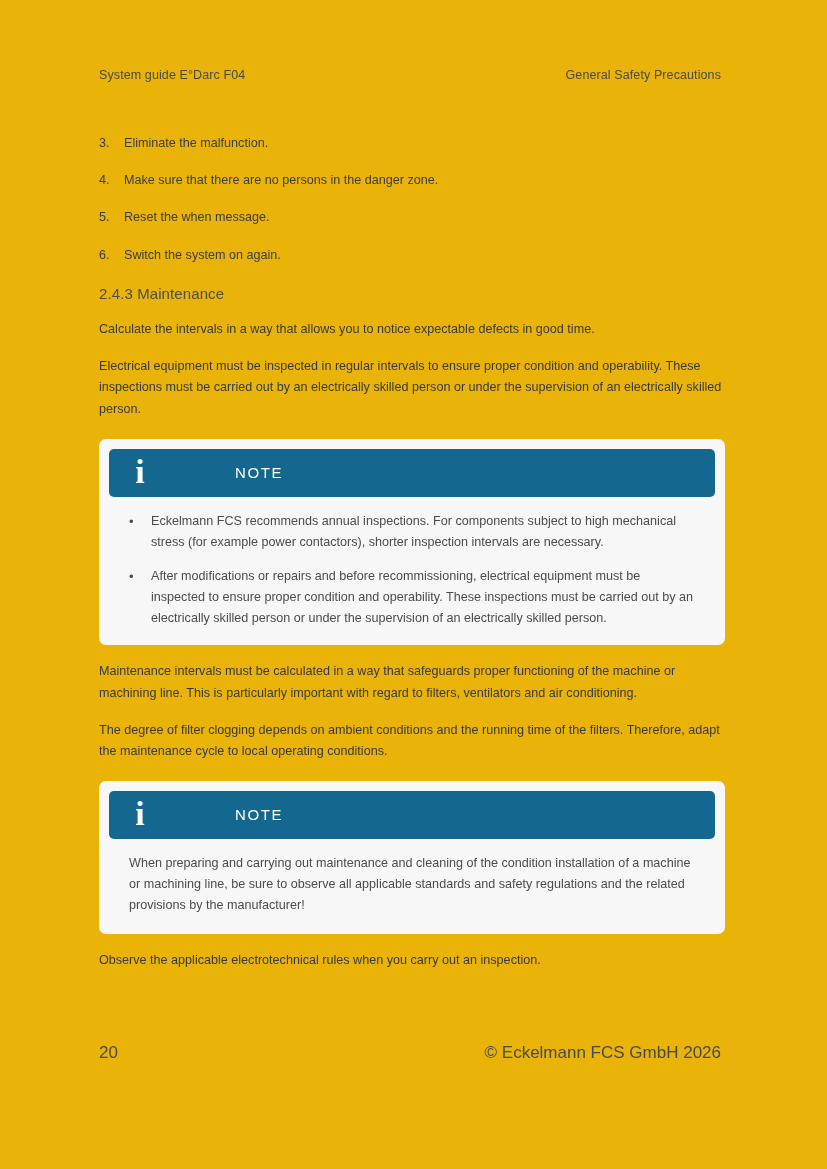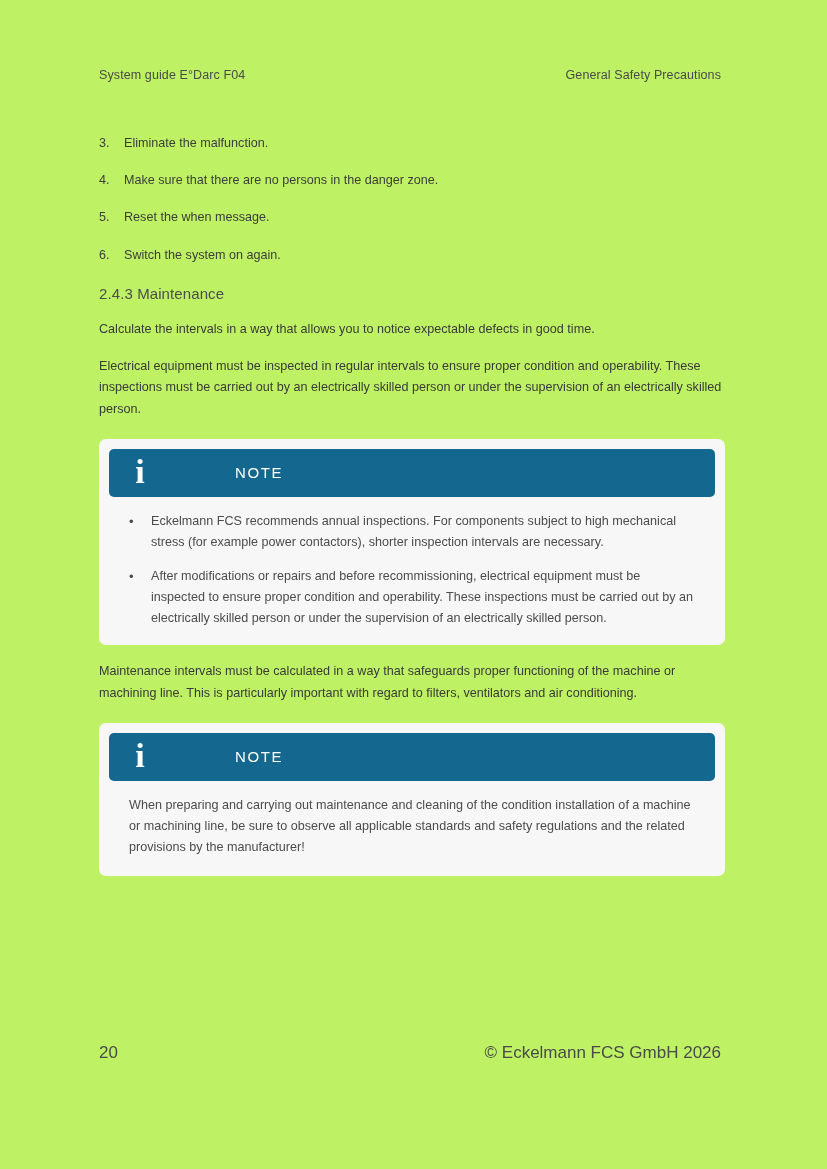--- a/index.html
+++ b/index.html
@@ -11,21 +11,21 @@
     width: 827px;
     height: 1169px;
     position: relative;
     overflow: hidden;
     font-family: "Liberation Sans", sans-serif;
   }
 
   .page {
     position: absolute;
     inset: 0;
-    background: #bef264;
+    background: #eab308;
   }
 
   
   .running-head {
     position: absolute;
     left: 99px;
     top: 68px;
     width: 622px;
     display: flex;
     justify-content: space-between;
@@ -202,31 +202,33 @@
           </li>
           <li>
             <span class="note-bullet">•</span>
             <span class="note-li-text">After modifications or repairs and before recommissioning, electrical equipment must be inspected to ensure proper condition and operability. These inspections must be carried out by an electrically skilled person or under the supervision of an electrically skilled person.</span>
           </li>
         </ul>
       </div>
     </div>
 
     <p class="body-p gap-before">Maintenance intervals must be calculated in a way that safeguards proper functioning of the machine or machining line. This is particularly important with regard to filters, ventilators and air conditioning.</p>
+    <p class="body-p">The degree of filter clogging depends on ambient conditions and the running time of the filters. Therefore, adapt the maintenance cycle to local operating conditions.</p>
 
     <div class="note">
       <div class="note-header">
         <span class="note-icon">i</span>
         <span class="note-title">NOTE</span>
       </div>
       <div class="note-body">
         <p>When preparing and carrying out maintenance and cleaning of the condition installation of a machine or machining line, be sure to observe all applicable standards and safety regulations and the related provisions by the manufacturer!</p>
       </div>
     </div>
 
+    <p class="body-p gap-before">Observe the applicable electrotechnical rules when you carry out an inspection.</p>
 
   </div>
 
   <div class="footer">
     <span>20</span>
     <span>© Eckelmann FCS GmbH 2026</span>
   </div>
 
 </div>
 

